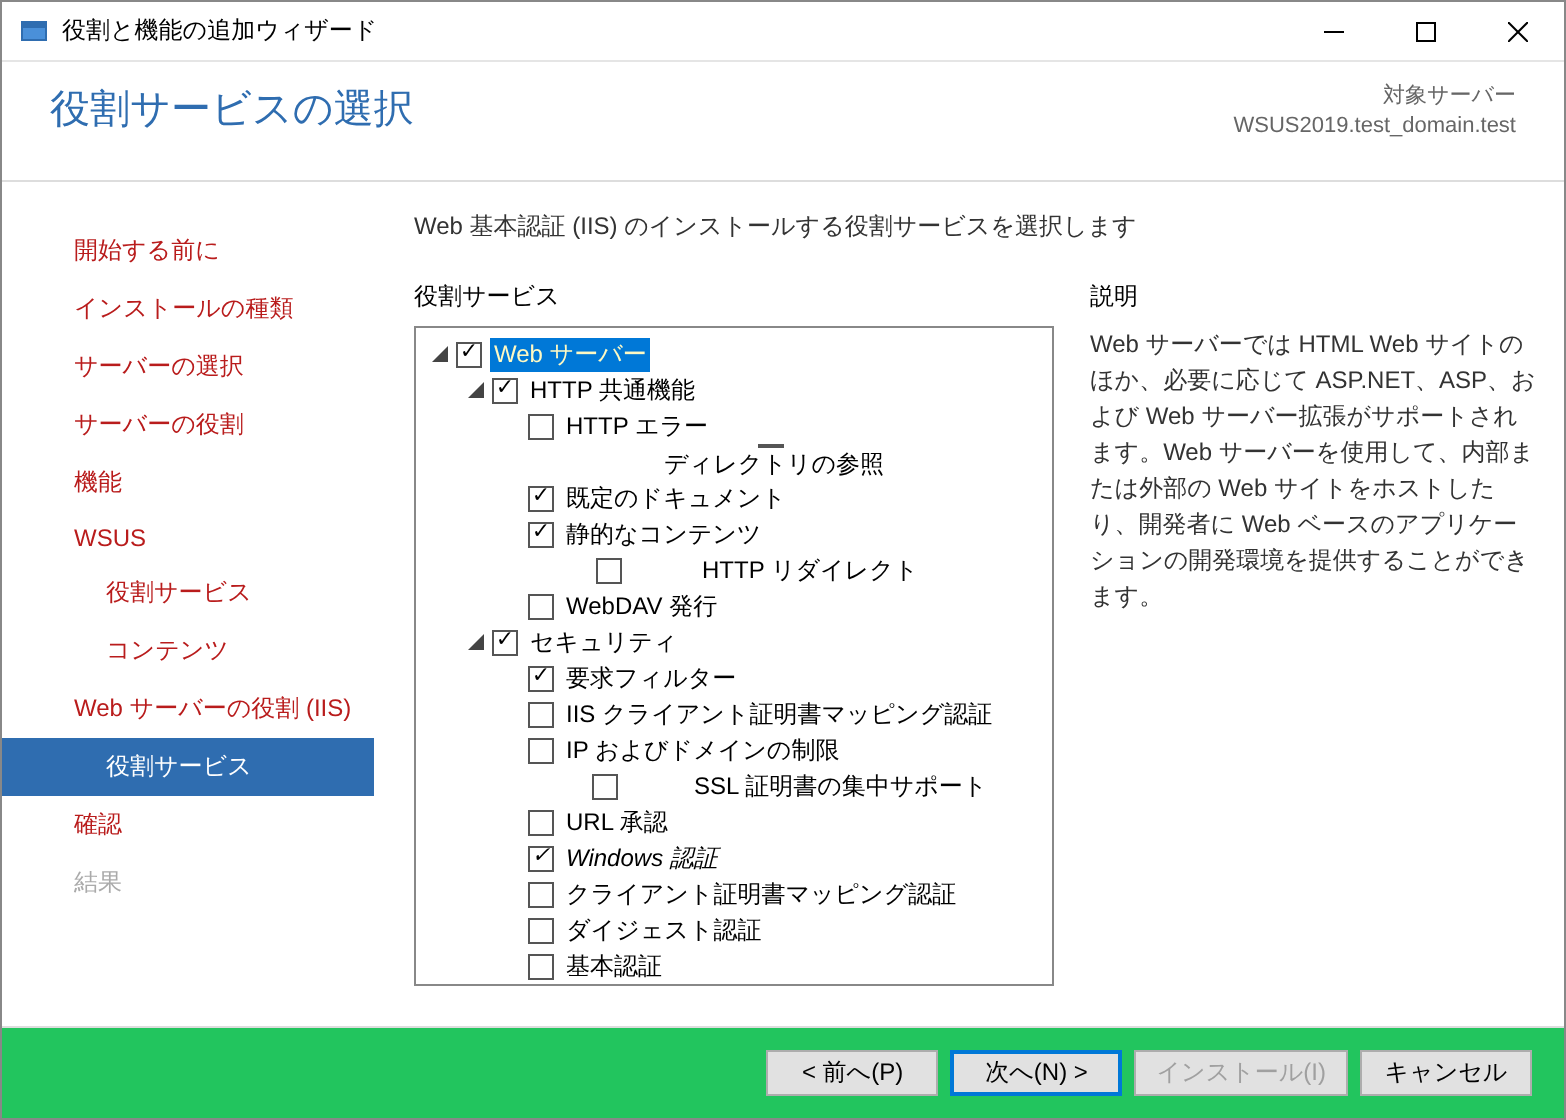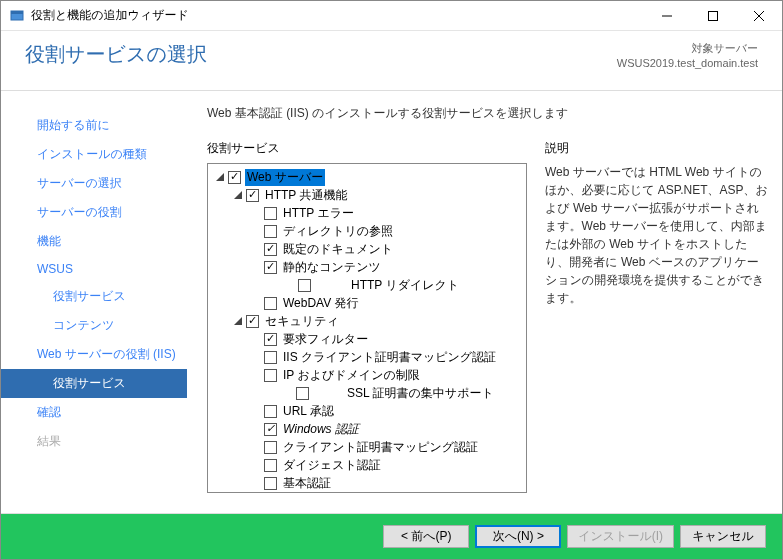--- a/index.html
+++ b/index.html
@@ -61,21 +61,21 @@
     display:flex;
     height: 420px;
   }
   .sidebar {
     width: 186px;
     padding-top: 20px;
   }
   .sidebar .navitem {
     padding: 6px 0 6px 36px;
     font-size: 12px;
-    color: #3b82f6;
+    color: #b91c1c;
     cursor: pointer;
     white-space: nowrap;
   }
   .sidebar .navitem.indent { padding-left: 52px; }
   .sidebar .navitem.selected {
     background: #2f6db0;
     color: #fff;
   }
   .sidebar .navitem.disabled { color: #aaa; }
   .content {
@@ -136,21 +136,21 @@
     font-size: 10px;
     line-height: 1;
     background:#fff;
   }
   .chk.checked::after { content: "✓"; color:#000; font-size:11px; position:relative; top:-1px;}
   .tree-label {
     padding: 0 2px;
   }
   .tree-label.highlight {
     background: #0078d7;
-    color: #000000;
+    color: #fef9c3;
   }
   .desc-text {
     font-size: 12px;
     color: #333;
     line-height: 1.5;
   }
   
   .treebox::-webkit-scrollbar { width: 17px; }
   .treebox::-webkit-scrollbar-track { background:#f0f0f0; }
   .treebox::-webkit-scrollbar-thumb { background:#c2c2c2; border:1px solid #a0a0a0; }
@@ -262,21 +262,21 @@
                 </svg>
               </span>
               <span class="chk checked"></span>
               <span class="tree-label">HTTP 共通機能</span>
             </div>
             <div class="tree-item" style="padding-left: 40px;">
               <span class="expander none"></span>
               <span class="chk"></span>
               <span class="tree-label">HTTP エラー</span>
             </div>
-            <div class="tree-item" style="padding-left: 40px;">
+            <div class="tree-item" style="padding-left: 40px; flex-direction: column;">
               <span class="expander none"></span>
               <span class="chk"></span>
               <span class="tree-label">ディレクトリの参照</span>
             </div>
             <div class="tree-item" style="padding-left: 40px;">
               <span class="expander none"></span>
               <span class="chk checked"></span>
               <span class="tree-label">既定のドキュメント</span>
             </div>
             <div class="tree-item" style="padding-left: 40px;">

